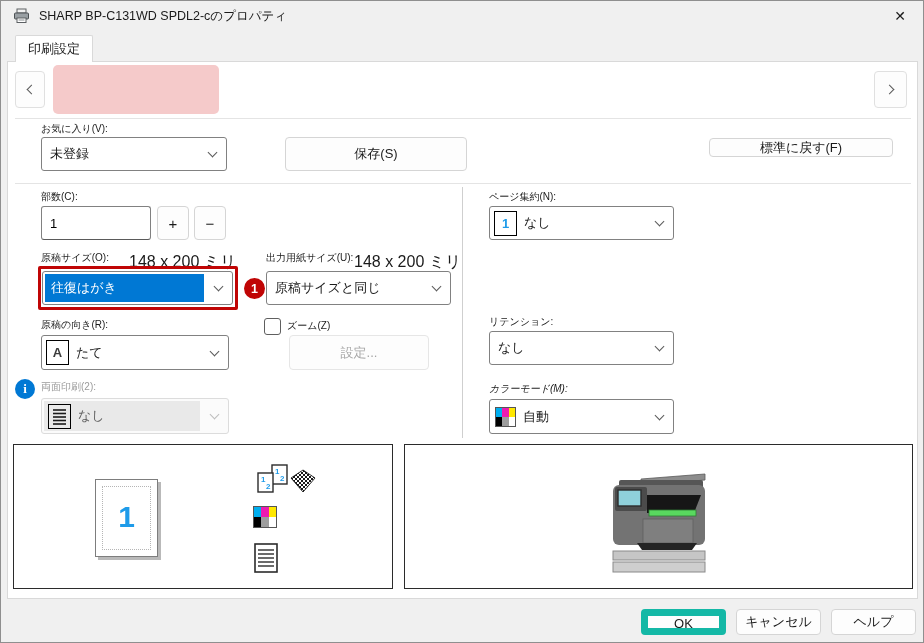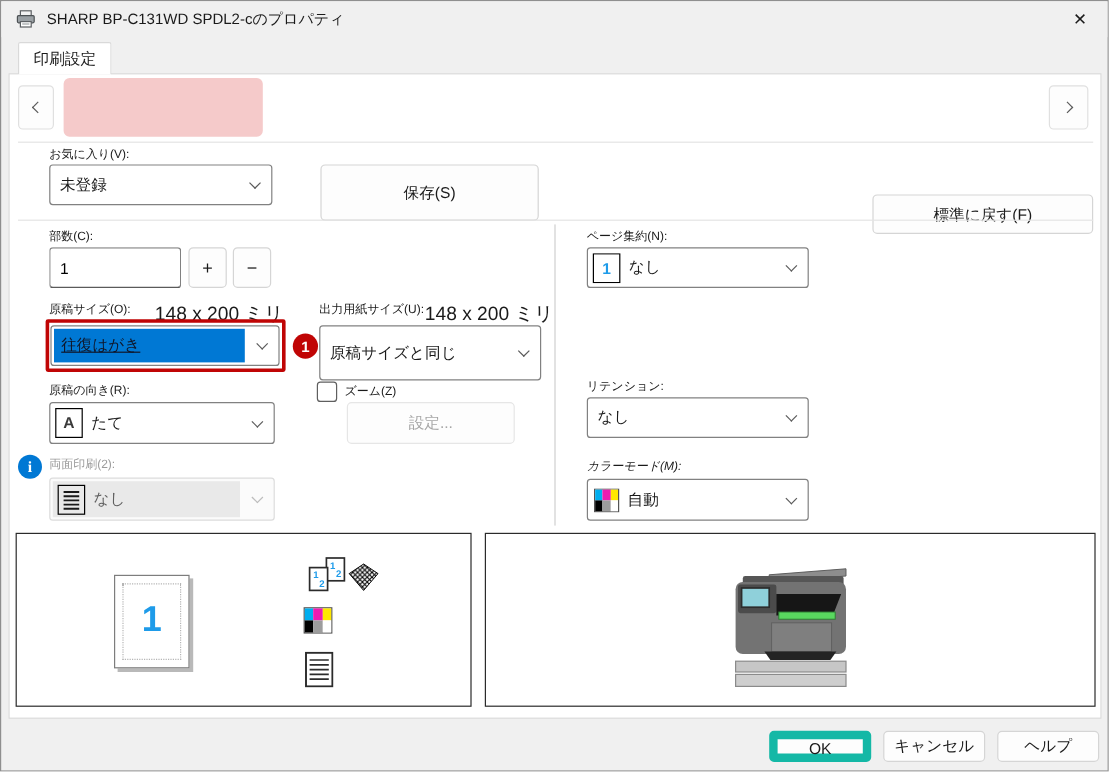--- a/index.html
+++ b/index.html
@@ -37,21 +37,21 @@
   
   .lbl { position:absolute; z-index:2; font-size:10px; white-space:nowrap; }
   .lbl.gray { color:#9b9b9b; }
   .dims { position:absolute; z-index:2; font-size:16px; text-align:right; white-space:nowrap; }
   .btn { position:absolute; z-index:2; background:#fdfdfd; border:1px solid #d5d5d5; border-radius:4px; font-size:13px; font-family:inherit; cursor:pointer; color:#1a1a1a; }
   .btn.disabled { color:#a6a6a6; border-color:#e6e6e6; background:#fdfdfd; cursor:default; }
   .btn.primary { border:7px solid #14b8a6; }
   .combo { position:absolute; z-index:2; background:#fff; border:1px solid #818181; border-radius:3px; display:flex; align-items:center; cursor:pointer; }
   .combo .value { flex:1; padding-left:8px; display:flex; align-items:center; gap:7px; font-size:13px; overflow:hidden; white-space:nowrap; }
   .combo .chev-area { width:28px; align-self:stretch; display:flex; align-items:center; justify-content:center; }
-  .combo.focus-sel .value { background:#0078d4; color:#0f172a; margin:2px 0 2px 2px; padding-left:6px; align-self:stretch;text-decoration:underline; }
+  .combo.focus-sel .value { background:#0078d4; color:#ffffff; margin:2px 0 2px 2px; padding-left:6px; align-self:stretch; }
   .combo.disabled { border-color:#dcdcdc; background:#fbfbfb; cursor:default; }
   .combo.disabled .value { background:#e9e9e9; color:#5f5f5f; margin:2px 0 2px 2px; align-self:stretch; padding-left:4px; }
   .combo.disabled .chev { border-color:#bdbdbd; }
   .mini-box { width:23px; height:25px; border:1.5px solid #000; background:#fff; display:flex; align-items:center; justify-content:center; flex:none; font-weight:bold; }
   .copies-input { position:absolute; z-index:2; border:1px solid #818181; border-bottom:1px solid #5a5a5a; border-radius:3px; padding-left:8px; font-size:13px; font-family:inherit; }
   .checkbox { position:absolute; z-index:2; width:17px; height:17px; border:1px solid #5f5f5f; border-radius:3px; background:#fff; cursor:pointer; }
   .info-badge { position:absolute; z-index:2; width:20px; height:20px; border-radius:50%; background:#0078d4; color:#fff; font-weight:bold; font-size:13px; display:flex; align-items:center; justify-content:center; font-family:"Liberation Serif",serif; }
   .red-frame { position:absolute; z-index:2; border:3px solid #c00505; border-radius:2px; }
   .num-badge { position:absolute; z-index:4; width:21px; height:21px; border-radius:50%; background:#c00505; color:#fff; font-size:12.5px; font-weight:bold; display:flex; align-items:center; justify-content:center; }
 
@@ -160,22 +160,22 @@
 
   <div class="hline" style="left:14px;top:117px;width:896px;"></div>
 
   <div class="lbl" style="left:40px;top:121px;">お気に入り(V):</div>
   <div class="combo" style="left:40px;top:136px;width:186px;height:34px;">
     <span class="value">未登録</span>
     <span class="chev-area">
         <span class="chev down"></span>
       </span>
   </div>
-  <button class="btn" style="left:266px;top:136px;width:182px;height:47px;">保存(S)</button>
-  <button class="btn" style="left:726px;top:137px;width:184px;height:33px;margin-top:24px;">標準に戻す(F)</button>
+  <button class="btn" style="left:284px;top:136px;width:182px;height:34px;">保存(S)</button>
+  <button class="btn" style="left:708px;top:137px;width:184px;height:19px;">標準に戻す(F)</button>
 
   <div class="hline" style="left:14px;top:182px;width:896px;"></div>
   <div class="vline" style="left:461px;top:186px;height:251px;"></div>
 
   <div class="lbl" style="left:40px;top:189px;">部数(C):</div>
   <input class="copies-input" style="left: 40px; top: 205px; width: 110px; height: 34px;" value="1">
   <button class="btn" style="left:156px;top:205px;width:32px;height:34px;font-size:15px;">+</button>
   <button class="btn" style="left:193px;top:205px;width:32px;height:34px;font-size:15px;">−</button>
 
   <div class="lbl" style="left:40px;top:250px;">原稿サイズ(O):</div>
@@ -184,21 +184,21 @@
   <div class="combo focus-sel" style="left:41px;top:270px;width:191px;height:34px;">
     <span class="value">往復はがき</span>
     <span class="chev-area">
         <span class="chev down"></span>
       </span>
   </div>
   <div class="num-badge" style="left:243px;top:277px;">1</div>
 
   <div class="lbl" style="left:265px;top:250px;">出力用紙サイズ(U):</div>
   <div class="dims" style="left:353px;top:251px;width:105px;">148 x 200 ミリ</div>
-  <div class="combo" style="left:265px;top:270px;width:185px;height:46px;">
+  <div class="combo" style="left:265px;top:270px;width:185px;height:34px;">
     <span class="value">原稿サイズと同じ</span>
     <span class="chev-area">
         <span class="chev down"></span>
       </span>
   </div>
 
   <div class="lbl" style="left:40px;top:317px;">原稿の向き(R):</div>
   <div class="combo" style="left:40px;top:334px;width:188px;height:35px;">
     <span class="value" style="padding-left:4px;">
       <span class="mini-box" style="color:#3a3a3a;font-size:13px;">A</span>

